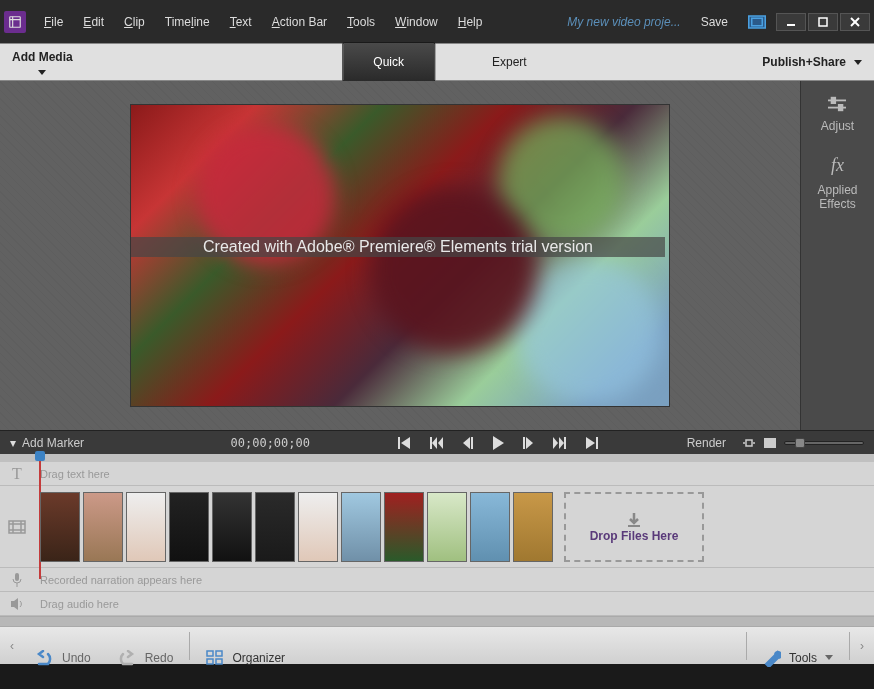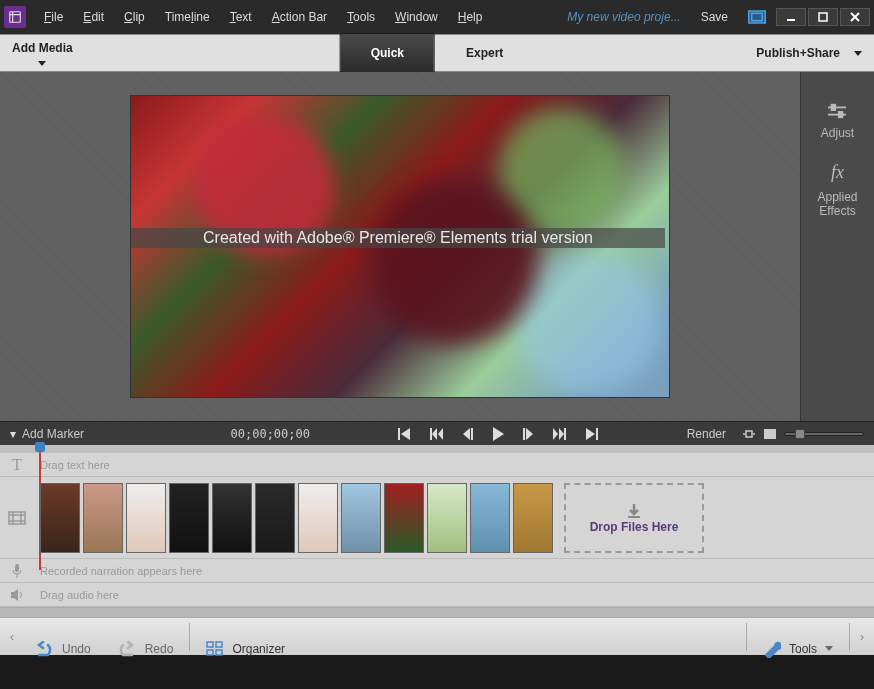--- a/index.html
+++ b/index.html
@@ -1,45 +1,45 @@
 <!DOCTYPE html>
 <html><head>
 <meta charset="utf-8">
 <style>
 * { margin: 0; padding: 0; box-sizing: border-box; font-family: Tahoma, Arial, sans-serif; font-size: 12px; }
 body { width: 874px; height: 689px; background: #1a1a1a; overflow: hidden; }
 
 
-.titlebar { height: 34px; background: #2a2a2a; display: flex; align-items: center; padding: 0 4px; }
+.titlebar { height: 43px; background: #2a2a2a; display: flex; align-items: center; padding: 0 4px; }
 .app-logo { width: 22px; height: 22px; background: #6b2d8e; display: flex; align-items: center; justify-content: center; border-radius: 2px; margin-right: 10px; }
 .app-logo svg { width: 14px; height: 14px; }
 .menubar { display: flex; gap: 4px; flex: 1; }
 .menu-item { color: #dcdcdc; padding: 4px 8px; cursor: pointer; }
 .menu-item span { text-decoration: underline; }
 .project-name { color: #5b8fb9; font-style: italic; margin: 0 10px; cursor: pointer; }
 .save-btn { color: #dcdcdc; padding: 4px 10px; cursor: pointer; }
 .tv-icon { width: 18px; height: 14px; margin: 0 10px; }
 .win-controls { display: flex; gap: 2px; margin-left: auto; }
 .win-btn { width: 30px; height: 18px; background: #3a3a3a; border: 1px solid #555; color: #fff; display: flex; align-items: center; justify-content: center; cursor: pointer; font-size: 10px; }
 
 
 .toolbar { height: 38px; background: #e0e0e0; border-top: 1px solid #888; border-bottom: 1px solid #888; display: flex; align-items: center; padding: 0 12px; }
 .add-media { font-weight: bold; color: #222; display: flex; align-items: center; gap: 6px; cursor: pointer; flex-direction: column; }
 .mode-tabs { margin-left: auto; margin-right: auto; position: absolute; left: 50%; transform: translateX(-50%); display: flex; }
-.mode-tab { padding: 12px 30px; color: #222; font-weight: bold; cursor: pointer; border: 1px solid transparent; }
+.mode-tab { padding: 12px 30px; color: #222; font-weight: normal; cursor: pointer; border: 1px solid transparent; margin-left: 26px; }
 .mode-tab.active { background: linear-gradient(#4a4a4a, #2a2a2a); color: #fff; border: 1px solid #1a1a1a; border-radius: 2px; }
-.publish-share { font-weight: bold; color: #222; display: flex; align-items: center; gap: 14px; cursor: pointer; margin-left: auto; }
+.publish-share { font-weight: bold; color: #222; display: flex; align-items: center; gap: 8px; cursor: pointer; margin-left: auto; }
 
 
 .preview-area { height: 349px; background: #616161; display: flex; position: relative; }
 .preview-center { flex: 1; display: flex; align-items: center; justify-content: center; background-image: repeating-linear-gradient(45deg, #5e5e5e 0 1px, #616161 1px 6px); }
 .preview-video { width: 540px; height: 303px; background: linear-gradient(135deg, #8b1a1a 0%, #c73535 15%, #3a5a2a 30%, #8b1a1a 45%, #4a2a3a 60%, #9acd9a 75%, #7aa0c0 90%); border: 1px solid #333; position: relative; overflow: hidden; }
 .preview-video::before { content:""; position:absolute; inset:0; background: radial-gradient(circle at 25% 30%, rgba(200,40,60,0.85) 0 60px, transparent 80px), radial-gradient(circle at 60% 55%, rgba(90,20,30,0.9) 0 70px, transparent 95px), radial-gradient(circle at 80% 25%, rgba(120,180,90,0.7) 0 50px, transparent 75px), radial-gradient(circle at 85% 75%, rgba(150,200,230,0.6) 0 60px, transparent 85px); filter: blur(8px); }
 .watermark { position: absolute; top: 44%; left: 0; right: 4px; height: 20px; background: rgba(70,70,70,0.7); color: #e8e8e8; display: flex; align-items: center; justify-content: center; font-size: 16px; }
-.side-panel { width: 74px; background: #4a4a4a; border-left: 1px solid #333; display: flex; flex-direction: column; align-items: center; padding-top: 30px; gap: 22px; }
+.side-panel { width: 74px; background: #4a4a4a; border-left: 1px solid #333; display: flex; flex-direction: column; align-items: center; padding-top: 14px; gap: 22px; }
 .side-item { display: flex; flex-direction: column; align-items: center; gap: 6px; color: #bbb; font-size: 11px; cursor: pointer; text-align: center; line-height: 1.2; }
 
 
 .playback { height: 24px; background: #3a3a3a; display: flex; align-items: center; padding: 0 10px; gap: 10px; color: #ccc; font-size: 11px; border-top: 1px solid #222; }
 .add-marker { display: flex; align-items: center; gap: 6px; cursor: pointer; width: 210px; }
 .timecode { font-family: monospace; width: 80px; text-align: right; }
 .play-controls { display: flex; gap: 18px; align-items: center; flex: 1; justify-content: center; }
 .play-btn { cursor: pointer; color: #ddd; display: flex; }
 .render-btn { cursor: pointer; margin-right: 6px; }
 .zoom-controls { display: flex; gap: 8px; align-items: center; }

